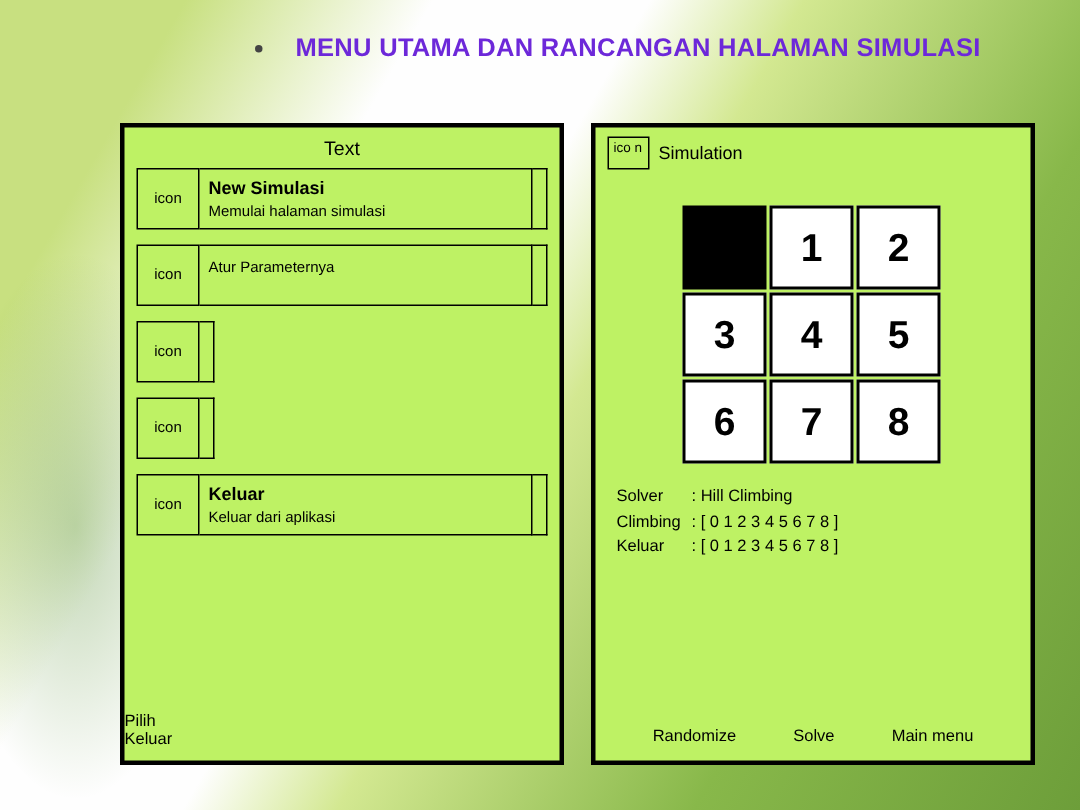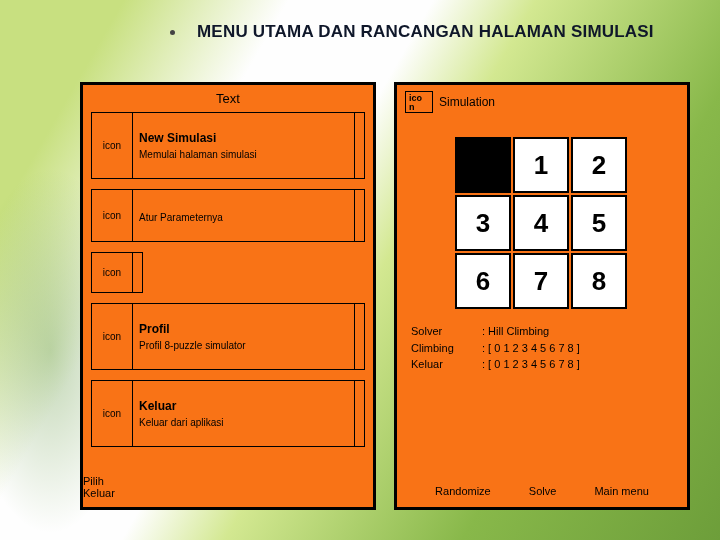--- a/index.html
+++ b/index.html
@@ -26,35 +26,35 @@
     display: flex;
     align-items: center;
     gap: 22px;
   }
   .bullet {
     width: 5px; height: 5px; border-radius: 50%; background: #444;
   }
   .heading {
     font-size: 17px;
     font-weight: bold;
-    color: #0f172a;
+    color: #6d28d9;
     letter-spacing: .2px;
   }
   .panels {
     position: absolute;
     top: 82px;
     left: 80px;
     right: 30px;
     bottom: 30px;
     display: flex;
     gap: 18px;
   }
   .panel {
     flex: 1;
-    background: #f97316;
+    background: #bef264;
     border: 3px solid #000;
     position: relative;
     padding: 4px 6px 6px 6px;
   }
   
   .left .title {
     text-align: center;
     font-size: 13px;
     padding: 2px 0 6px 0;
   }
@@ -74,21 +74,21 @@
     font-size: 10px;
     display: flex;
     align-items: center;
     justify-content: center;
     padding: 14px;
   }
   .menu-body {
     flex: 1;
     border: 1.5px solid #000;
     border-left: none;
-    padding: 18px 6px;
+    padding: 5px 6px;
     position: relative;
   }
   .menu-sep {
     width: 10px;
     border: 1.5px solid #000;
     border-left: none;
   }
   .menu-body .label {
     font-size: 12px;
     font-weight: bold;
@@ -112,21 +112,20 @@
     align-items: center;
     gap: 6px;
     padding: 2px 2px 6px 2px;
   }
   .hdr-icon {
     width: 28px; height: 22px;
     border: 1.5px solid #000;
     font-size: 9px;
     line-height: 1;
     padding: 2px 3px;
-    font-weight: bold;
   }
   .hdr-title {
     flex: 1;
     text-align: left;
     font-size: 12px;
   }
   .grid {
     width: 174px;
     margin: 18px auto 8px auto;
     display: grid;
@@ -146,21 +145,21 @@
   .tile.num {
     background: #fff;
     color: #000;
     border: 2px solid #000;
   }
   .info {
     font-size: 11px;
     line-height: 1.5;
     padding: 6px 8px 4px 8px;
   }
-  .info-row { display: flex; gap: 21px; }
+  .info-row { display: flex; }
   .info-row .k { width: 50px; }
   .actions {
     position: absolute;
     bottom: 10px;
     left: 0; right: 0;
     display: flex;
     justify-content: space-evenly;
     font-size: 11px;
     align-items: flex-end;
   }
@@ -214,24 +213,20 @@
         <div class="menu-sep"></div>
       </div>
 
       <div class="menu-item">
         <div class="menu-icon">icon</div>
         <div class="menu-sep"></div>
       </div>
 
       <div class="menu-item">
         <div class="menu-icon">icon</div>
-        <div class="menu-body">
-          <div class="label">Profil</div>
-          <div class="desc">Profil 8-puzzle simulator</div>
-        </div>
         <div class="menu-sep"></div>
       </div>
 
       <div class="menu-item">
         <div class="menu-icon">icon</div>
         <div class="menu-body">
           <div class="label">Keluar</div>
           <div class="desc">Keluar dari aplikasi</div>
         </div>
         <div class="menu-sep"></div>

